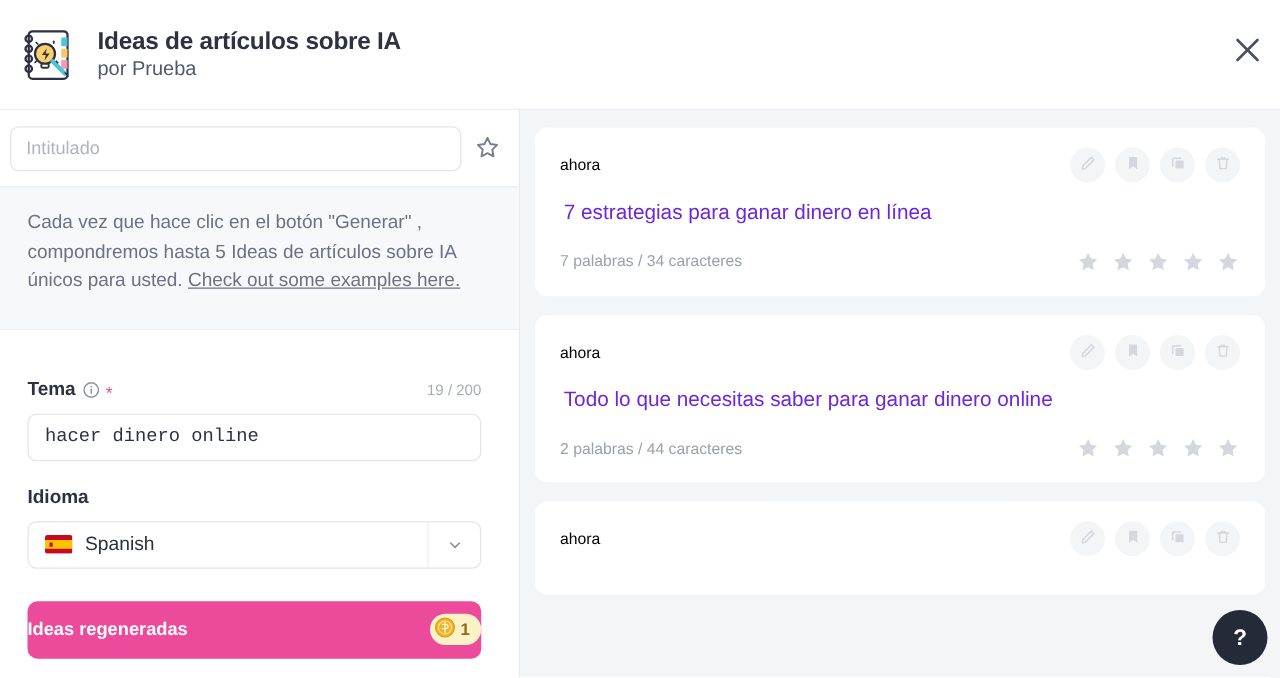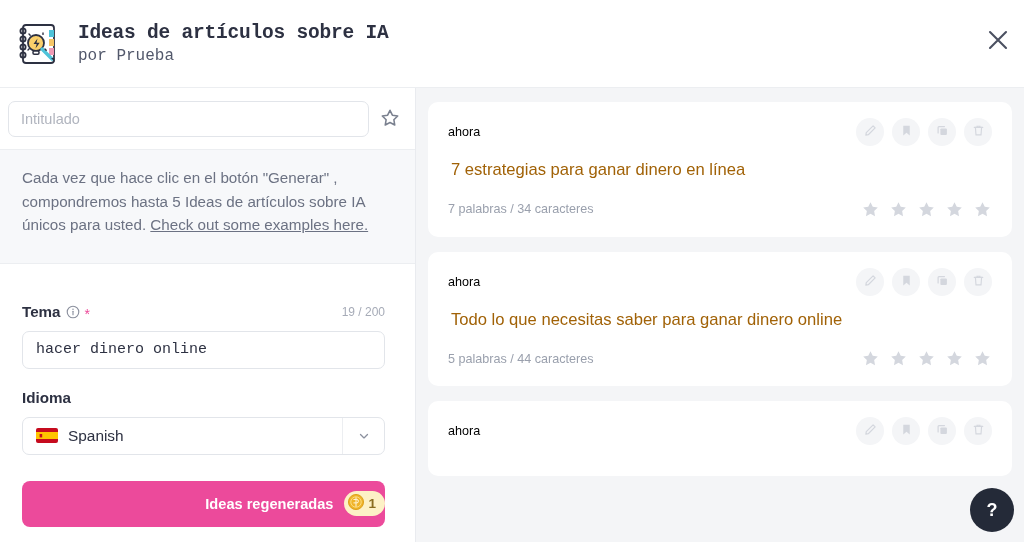--- a/index.html
+++ b/index.html
@@ -14,21 +14,20 @@
 
   
   .header {
     position: relative;
     height: 88px;
     display: flex;
     align-items: center;
     padding: 0 18px 0 8px;
     border-bottom: 1px solid #eceef1;
     background: #fff;
-    font-family: Liberation Mono, monospace;
   }
   .header-icon { width: 52px; height: 52px; flex: 0 0 52px; margin-left: 4px; }
   .header-text { margin-left: 14px; }
   .header-title {
     font-size: 19.5px; font-weight: bold; color: #2d3142; letter-spacing: -0.2px;
     line-height: 1.25;
   }
   .header-sub { font-size: 16px; color: #52586b; margin-top: 1px; line-height: 1.25; }
   .close-btn {
     position: absolute; right: 8px; top: 22px;
@@ -127,21 +126,21 @@
     margin-left: auto; width: 42px; height: 100%;
     display: flex; align-items: center; justify-content: center;
     border-left: 1px solid #eceef1;
   }
 
   .generate-wrap { padding: 0 30px 0 22px; margin-top: 26px; }
   .generate-btn {
     width: 100%; height: 46px;
     background: #ec4a9b;
     border: none; border-radius: 8px;
-    display: flex; align-items: center; justify-content: flex-end; gap: 11px;
+    display: flex; align-items: center; justify-content: space-between; gap: 11px;
     cursor: pointer;
   }
   .generate-label { font-size: 14.6px; font-weight: bold; color: #ffffff; }
   .coin-pill {
     display:flex; align-items:center; gap: 3px;
     background: #fdf1c6; border-radius: 999px;
     padding: 2px 9px 2px 3px;
   }
   .coin-count { font-size: 13.5px; font-weight: bold; color: #8a6d1f; }
 
@@ -199,21 +198,21 @@
   .card-top { display:flex; align-items:center; }
   .card-time { font-size: 12.6px; color: #000000; }
   .card-actions { margin-left: auto; display: flex; gap: 8px; }
   .act-btn {
     width: 28px; height: 28px; border-radius: 50%;
     background: #f4f5f7;
     display:flex; align-items:center; justify-content:center;
     border: none; cursor: pointer; padding: 0;
   }
   .card-title {
-    font-size: 16.6px; color: #a16207;
+    font-size: 16.6px; color: #6d28d9;
     margin-top: 13px; padding-left: 3px;
     line-height: 1.3;
   }
   .card-bottom { display:flex; align-items:center; margin-top: 19px; }
   .card-meta { font-size: 12.6px; color: #9aa0ad; }
   .rating { margin-left: auto; display: flex; gap: 9px; }
   .rating svg { display:block; }
 
   .help-btn {
     position: absolute;
@@ -455,21 +454,21 @@
                     <path d="M2.8 4.2 H13.2"></path>
                     <path d="M6.2 4.2 V2.8 h3.6 V4.2"></path>
                     <path d="M4.2 4.2 L4.9 13.4 h6.2 L11.8 4.2"></path>
                   </svg>
                 </span>
               </button>
             </div>
           </div>
           <div class="card-title">Todo lo que necesitas saber para ganar dinero online</div>
           <div class="card-bottom">
-            <span class="card-meta">5 palabras / 44 caracteres</span>
+            <span class="card-meta">2 palabras / 44 caracteres</span>
             <div class="rating">
               <span>
                   <svg width="19" height="19" viewBox="0 0 24 24" fill="#d4d7de">
                     <path d="M12 2.8l2.85 5.78 6.38.93-4.62 4.5 1.09 6.36L12 17.37l-5.7 3l1.09-6.36l-4.62-4.5l6.38-.93z"></path>
                   </svg>
                 </span>
               <span>
                   <svg width="19" height="19" viewBox="0 0 24 24" fill="#d4d7de">
                     <path d="M12 2.8l2.85 5.78 6.38.93-4.62 4.5 1.09 6.36L12 17.37l-5.7 3l1.09-6.36l-4.62-4.5l6.38-.93z"></path>
                   </svg>

